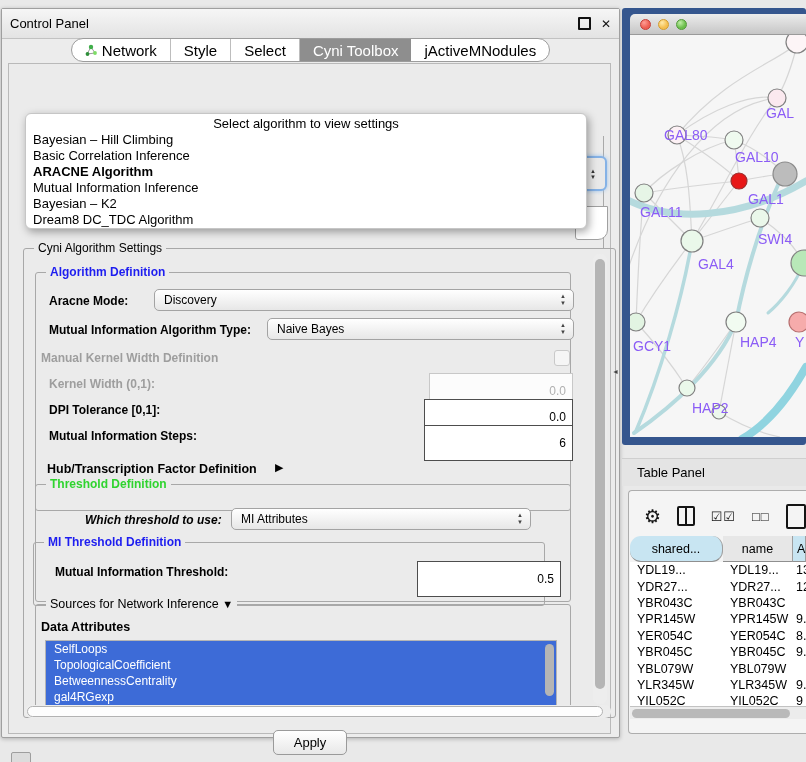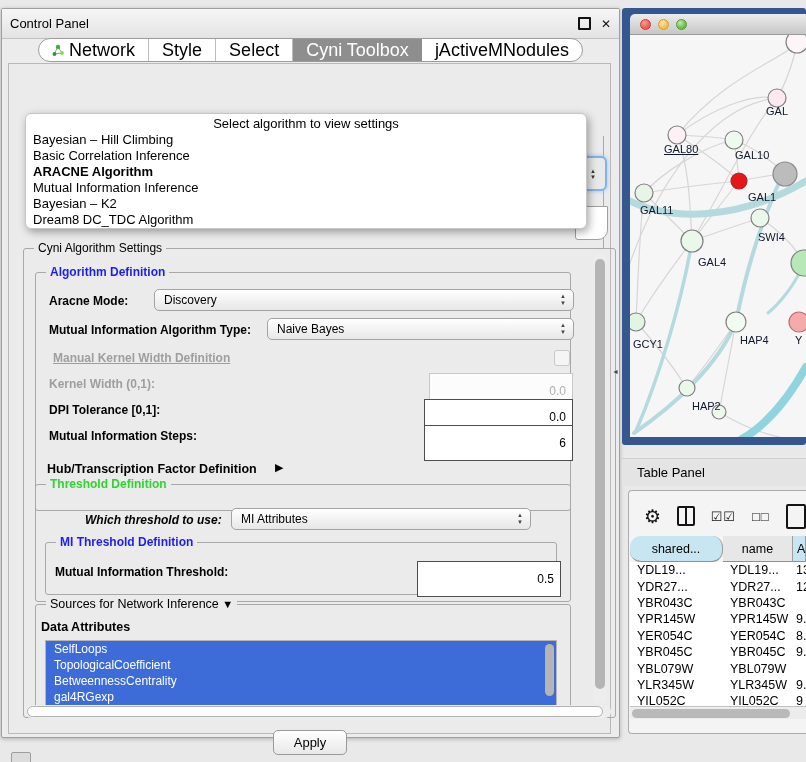--- a/index.html
+++ b/index.html
@@ -10,21 +10,21 @@
     border:1px solid #9f9f9f;border-radius:2px;box-shadow:0 1px 4px rgba(0,0,0,.25);}
   .cp-titlebar{position:absolute;left:0;top:0;right:0;height:30px;
     background:linear-gradient(#f6f6f6,#e3e3e3);border-bottom:1px solid #c2c2c2;
     display:flex;align-items:center;padding:0 8px;font-size:13px;box-sizing:border-box;}
   .cp-title{flex:1;}
   .winbtn{font-size:12px;margin-left:10px;color:#111;line-height:12px;cursor:default;}
   .floatbtn{width:9px;height:9px;border:2px solid #111;border-radius:1px;}
   
   .tabrow{position:absolute;left:0;top:29px;width:100%;display:flex;justify-content:center;}
   .tabstrip{display:flex;height:22px;background:#fff;border:1px solid #9c9c9c;border-radius:12px;
-    overflow:hidden;font-size:18px;}
+    overflow:hidden;font-size:15px;}
   .tab{display:flex;align-items:center;gap:5px;padding:0 13px;border-right:1px solid #bdbdbd;}
   .tab:last-child{border-right:none;}
   .tab.active{background:#8e8e8e;color:#fff;border-right:none;}
   
   .cp-inner{position:absolute;left:6px;top:54px;width:603px;height:671px;background:#ebebeb;
     border:1px solid #b9b9b9;box-sizing:border-box;}
   
   .hid-line{position:absolute;left:594px;top:72px;width:1px;height:112px;background:#a9a9a9;}
   .hid-combo{position:absolute;left:570px;top:92px;width:24px;height:31px;background:#e9e9e9;
     border:2px solid #85b2e6;border-radius:6px;box-shadow:0 0 4px #9cc3ec;z-index:1;
@@ -68,21 +68,21 @@
   
   .netframe{position:absolute;left:622px;top:8px;width:184px;height:437px;background:#35568e;border-radius:3px;}
   .nettitle{position:absolute;left:630px;top:14px;width:176px;height:21px;
     background:linear-gradient(#ececec,#c6c6c6);border-bottom:1px solid #9a9a9a;
     border-radius:5px 0 0 0;display:flex;align-items:center;padding-left:10px;gap:7px;box-sizing:border-box;}
   .light{width:11px;height:11px;border-radius:50%;box-sizing:border-box;}
   .light.red{background:radial-gradient(circle at 35% 30%,#ff9d94,#ee5f53 60%);border:1px solid #c43c36;}
   .light.yellow{background:radial-gradient(circle at 35% 30%,#ffe9a8,#f5bf4f 60%);border:1px solid #d29b2e;}
   .light.green{background:radial-gradient(circle at 35% 30%,#c0eea8,#6cbf4c 60%);border:1px solid #52983a;}
   .canvas{position:absolute;left:630px;top:35px;width:176px;height:402px;background:#f6f6f6;overflow:hidden;}
-  .nlabel{position:absolute;font-size:11px;color:#0f172a;white-space:nowrap;}
+  .nlabel{position:absolute;font-size:14px;color:#8b5cf6;white-space:nowrap;}
   
   .tp-title{position:absolute;left:622px;top:458px;width:184px;height:28px;background:#e4e4e4;
     border-top:1px solid #cfcfcf;display:flex;align-items:center;padding-left:15px;font-size:13px;box-sizing:border-box;}
   .tp-body{position:absolute;left:628px;top:490px;width:178px;height:244px;background:#f4f4f4;
     border:1px solid #adadad;border-right:none;border-radius:4px 0 0 4px;box-sizing:border-box;}
   .tp-toolbar{position:absolute;left:630px;top:498px;width:176px;height:36px;display:flex;
     align-items:center;gap:16px;padding-left:14px;box-sizing:border-box;}
   .gear{font-size:19px;line-height:19px;color:#141414;}
   .colicon{width:15px;height:16px;border:2px solid #141414;border-radius:2px;position:relative;}
   .colicon::after{content:"";position:absolute;left:6px;top:0;bottom:0;width:2px;background:#141414;}
@@ -174,41 +174,41 @@
       <span class="lbl" style="left:40px;top:230px;">Aracne Mode:</span>
       <div class="combo" style="left:145px;top:225px;width:420px;">
         <span>Discovery</span>
         <span class="arr">▲<br>▼</span>
       </div>
       <span class="lbl" style="left:40px;top:259px;">Mutual Information Algorithm Type:</span>
       <div class="combo" style="left:258px;top:254px;width:307px;">
         <span>Naive Bayes</span>
         <span class="arr">▲<br>▼</span>
       </div>
-      <span class="lbl dis" style="left:44px;top:287px;text-decoration:underline;">Manual Kernel Width Definition</span>
+      <span class="lbl dis" style="left:32px;top:287px;">Manual Kernel Width Definition</span>
       <div class="checkbox" style="left:545px;top:286px;"></div>
       <span class="lbl dis" style="left:40px;top:313px;">Kernel Width (0,1):</span>
       <div class="field dis" style="left:420px;top:309px;width:144px;">0.0</div>
       <span class="lbl" style="left:40px;top:339px;">DPI Tolerance [0,1]:</span>
       <div class="field" style="left:415px;top:335px;width:149px;">0.0</div>
       <span class="lbl" style="left:40px;top:365px;">Mutual Information Steps:</span>
       <div class="field" style="left:415px;top:361px;width:149px;">6</div>
 
       <span class="lbl" style="left:38px;top:398px;font-weight:600;font-size:12.5px;">Hub/Transcription Factor Definition</span>
       <span class="tri" style="position:absolute;left:266px;top:397px;">▶</span>
 
       <div class="group" style="left:26px;top:420px;width:536px;height:118px;">
         <span class="gtitle green">Threshold Definition</span>
       </div>
       <span class="lbl" style="left:76px;top:449px;font-style:italic;">Which threshold to use:</span>
       <div class="combo" style="left:222px;top:444px;width:300px;">
         <span>MI Attributes</span>
         <span class="arr">▲<br>▼</span>
       </div>
-      <div class="group" style="left:36px;top:478px;width:512px;height:53px;">
+      <div class="group" style="left:24px;top:478px;width:512px;height:64px;">
         <span class="gtitle blue">MI Threshold Definition</span>
       </div>
       <span class="lbl" style="left:46px;top:501px;">Mutual Information Threshold:</span>
       <div class="field" style="left:408px;top:497px;width:144px;">0.5</div>
 
       <div class="group" style="left:26px;top:540px;width:536px;height:112px;">
         <span class="gtitle" style="font-size:12.5px;">
           <span>Sources for Network Inference</span>
           <span class="tri">▼</span>
         </span>
@@ -289,21 +289,21 @@
         <circle cx="62" cy="206" r="11" fill="#eaf8ea"></circle>
         <circle cx="174" cy="228" r="13" fill="#b8e8b8"></circle>
         <circle cx="6" cy="287" r="9" fill="#e2f4e2"></circle>
         <circle cx="106" cy="287" r="10" fill="#f1fbf1"></circle>
         <circle cx="169" cy="287" r="10" fill="#f6abab" stroke="#b87070"></circle>
         <circle cx="57" cy="353" r="8" fill="#eaf8ea"></circle>
         <circle cx="89" cy="377" r="7" fill="#edf8ed"></circle>
       </g>
     </svg>
     <span class="nlabel" style="left:136px;top:70px;">GAL</span>
-    <span class="nlabel" style="left:34px;top:108px;text-decoration:underline;">GAL80</span>
+    <span class="nlabel" style="left:34px;top:92px;">GAL80</span>
     <span class="nlabel" style="left:105px;top:114px;">GAL10</span>
     <span class="nlabel" style="left:118px;top:156px;">GAL1</span>
     <span class="nlabel" style="left:10px;top:169px;">GAL11</span>
     <span class="nlabel" style="left:128px;top:196px;">SWI4</span>
     <span class="nlabel" style="left:68px;top:221px;">GAL4</span>
     <span class="nlabel" style="left:3px;top:303px;">GCY1</span>
     <span class="nlabel" style="left:110px;top:299px;">HAP4</span>
     <span class="nlabel" style="left:165px;top:299px;">Y</span>
     <span class="nlabel" style="left:62px;top:365px;">HAP2</span>
   </div>

